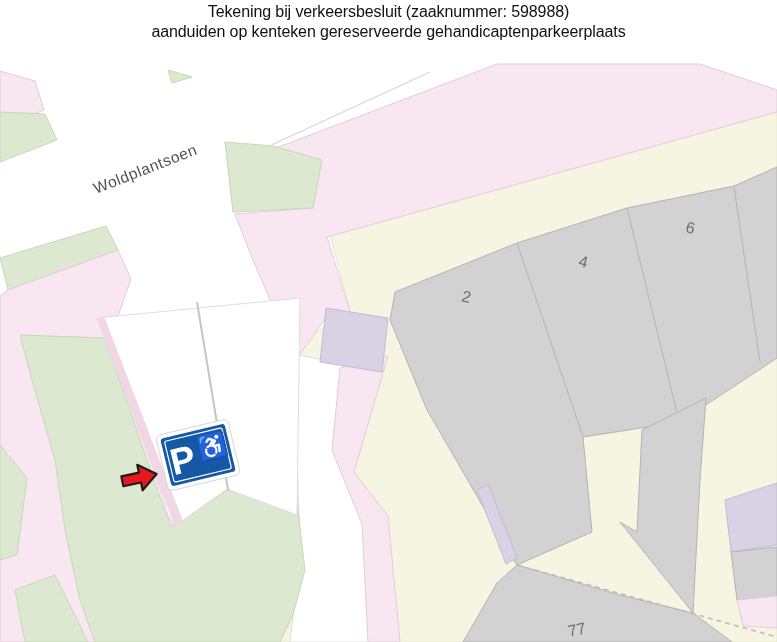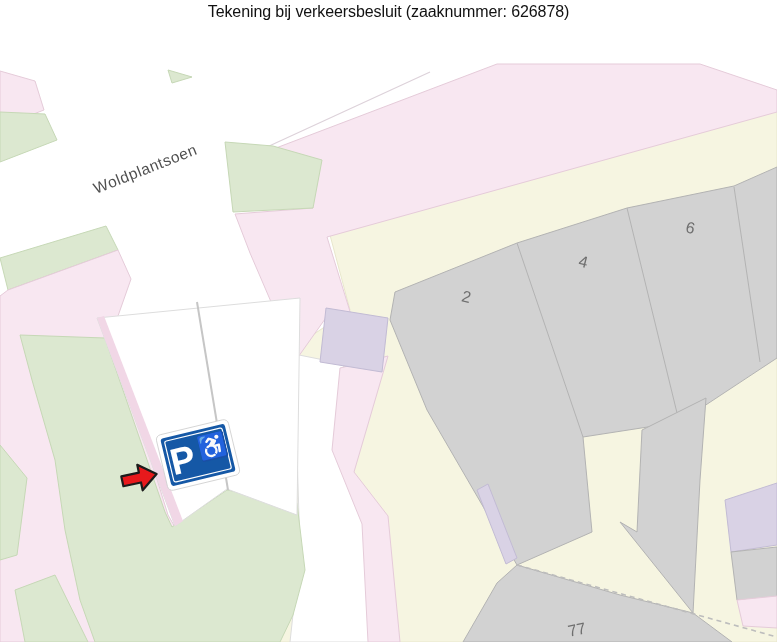--- a/index.html
+++ b/index.html
@@ -90,14 +90,15 @@
     <text class="signW" x="16" y="4" text-anchor="middle" fill="#ffffff">♿</text>
   </g>
 
   <g transform="translate(138,478) rotate(-12)">
     <path d="M -16,-5 L 2,-5 L 2,-13 L 19,0 L 2,13 L 2,5 L -16,5 Z" stroke-width="2.2" stroke-linejoin="round" fill="#e8191c" stroke="#1c1c1c"></path>
   </g>
 </svg>
 </div>
 
 <div class="title">
-  <div>Tekening bij verkeersbesluit (zaaknummer: 626878)</div>
+  <div>Tekening bij verkeersbesluit (zaaknummer: 598988)</div>
+  <div>aanduiden op kenteken gereserveerde gehandicaptenparkeerplaats</div>
 </div>
 
 </body></html>

